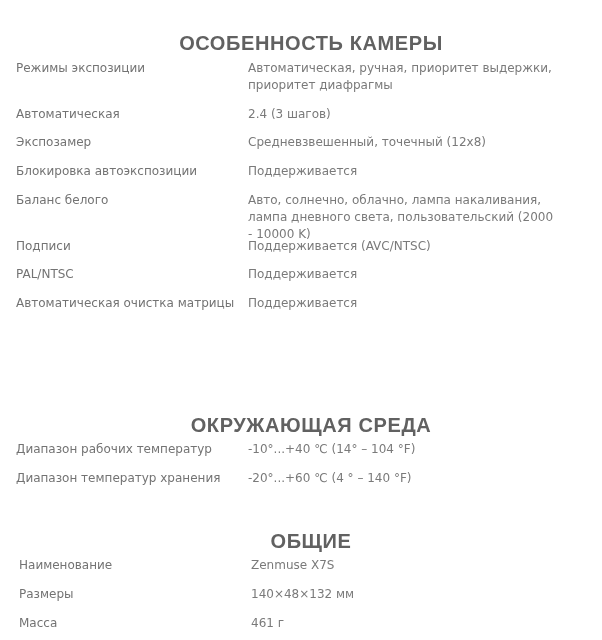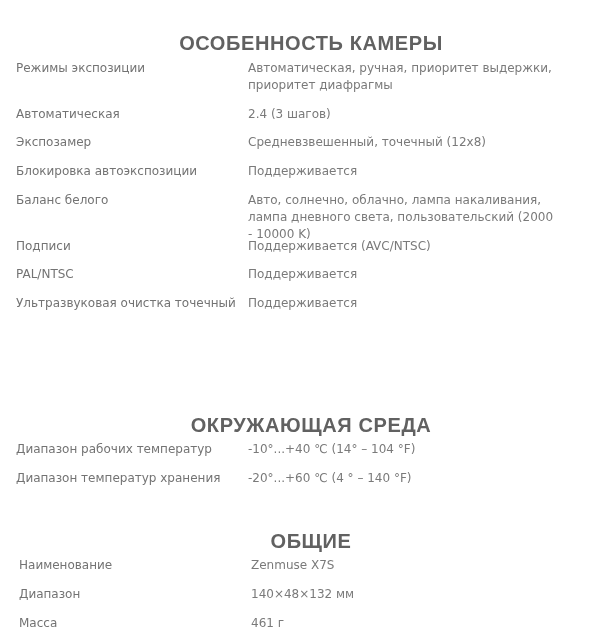--- a/index.html
+++ b/index.html
@@ -80,21 +80,21 @@
 </div>
 <div class="row" style="top:238px;">
   <span class="label">Подписи</span>
   <span class="value">Поддерживается (AVC/NTSC)</span>
 </div>
 <div class="row" style="top:266px;">
   <span class="label">PAL/NTSC</span>
   <span class="value">Поддерживается</span>
 </div>
 <div class="row" style="top:295px;">
-  <span class="label">Ультразвуковая очистка точечный</span>
+  <span class="label">Автоматическая очистка матрицы</span>
   <span class="value">Поддерживается</span>
 </div>
 
 <h2 class="section-title" style="top:398px;">ОКРУЖАЮЩАЯ СРЕДА</h2>
 
 <div class="row" style="top:441px;">
   <span class="label">Диапазон рабочих температур</span>
   <span class="value">-10°...+40 ℃ (14° – 104 °F)</span>
 </div>
 <div class="row" style="top:470px;">
@@ -102,19 +102,19 @@
   <span class="value">-20°...+60 ℃ (4 ° – 140 °F)</span>
 </div>
 
 <h2 class="section-title" style="top:514px;">ОБЩИЕ</h2>
 
 <div class="row shift" style="top:557px;">
   <span class="label">Наименование</span>
   <span class="value">Zenmuse X7S</span>
 </div>
 <div class="row shift" style="top:586px;">
-  <span class="label">Диапазон</span>
+  <span class="label">Размеры</span>
   <span class="value">140×48×132 мм</span>
 </div>
 <div class="row shift" style="top:615px;">
   <span class="label">Масса</span>
   <span class="value">461 г</span>
 </div>
 
 </body></html>

